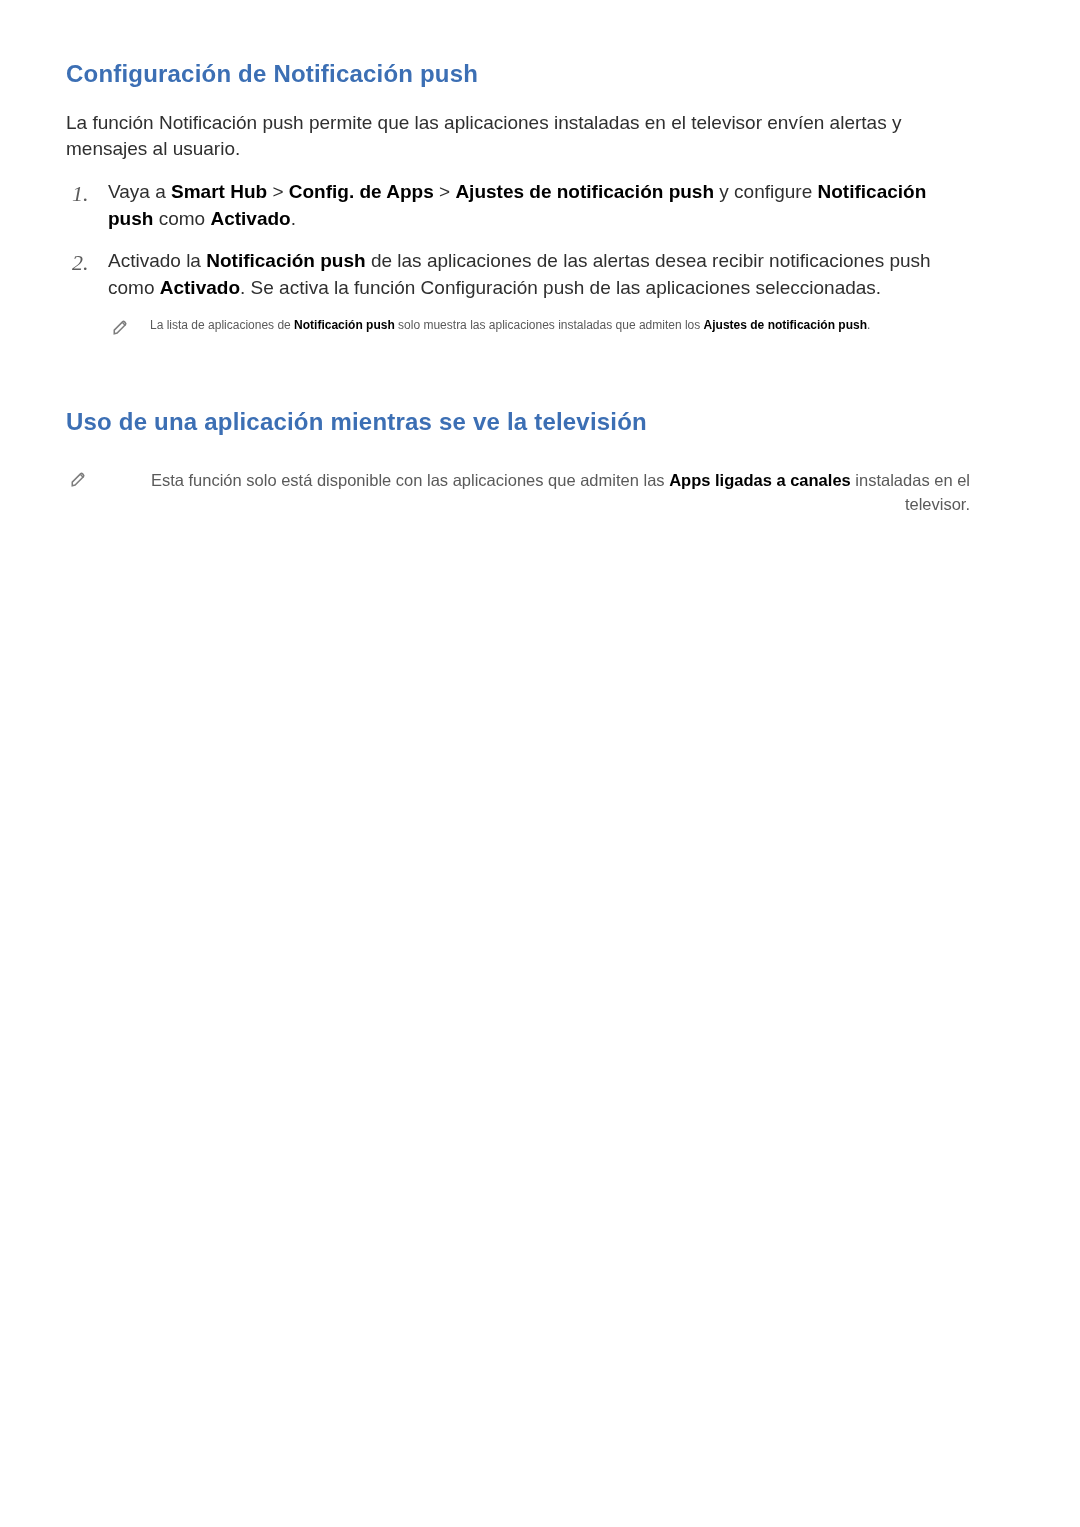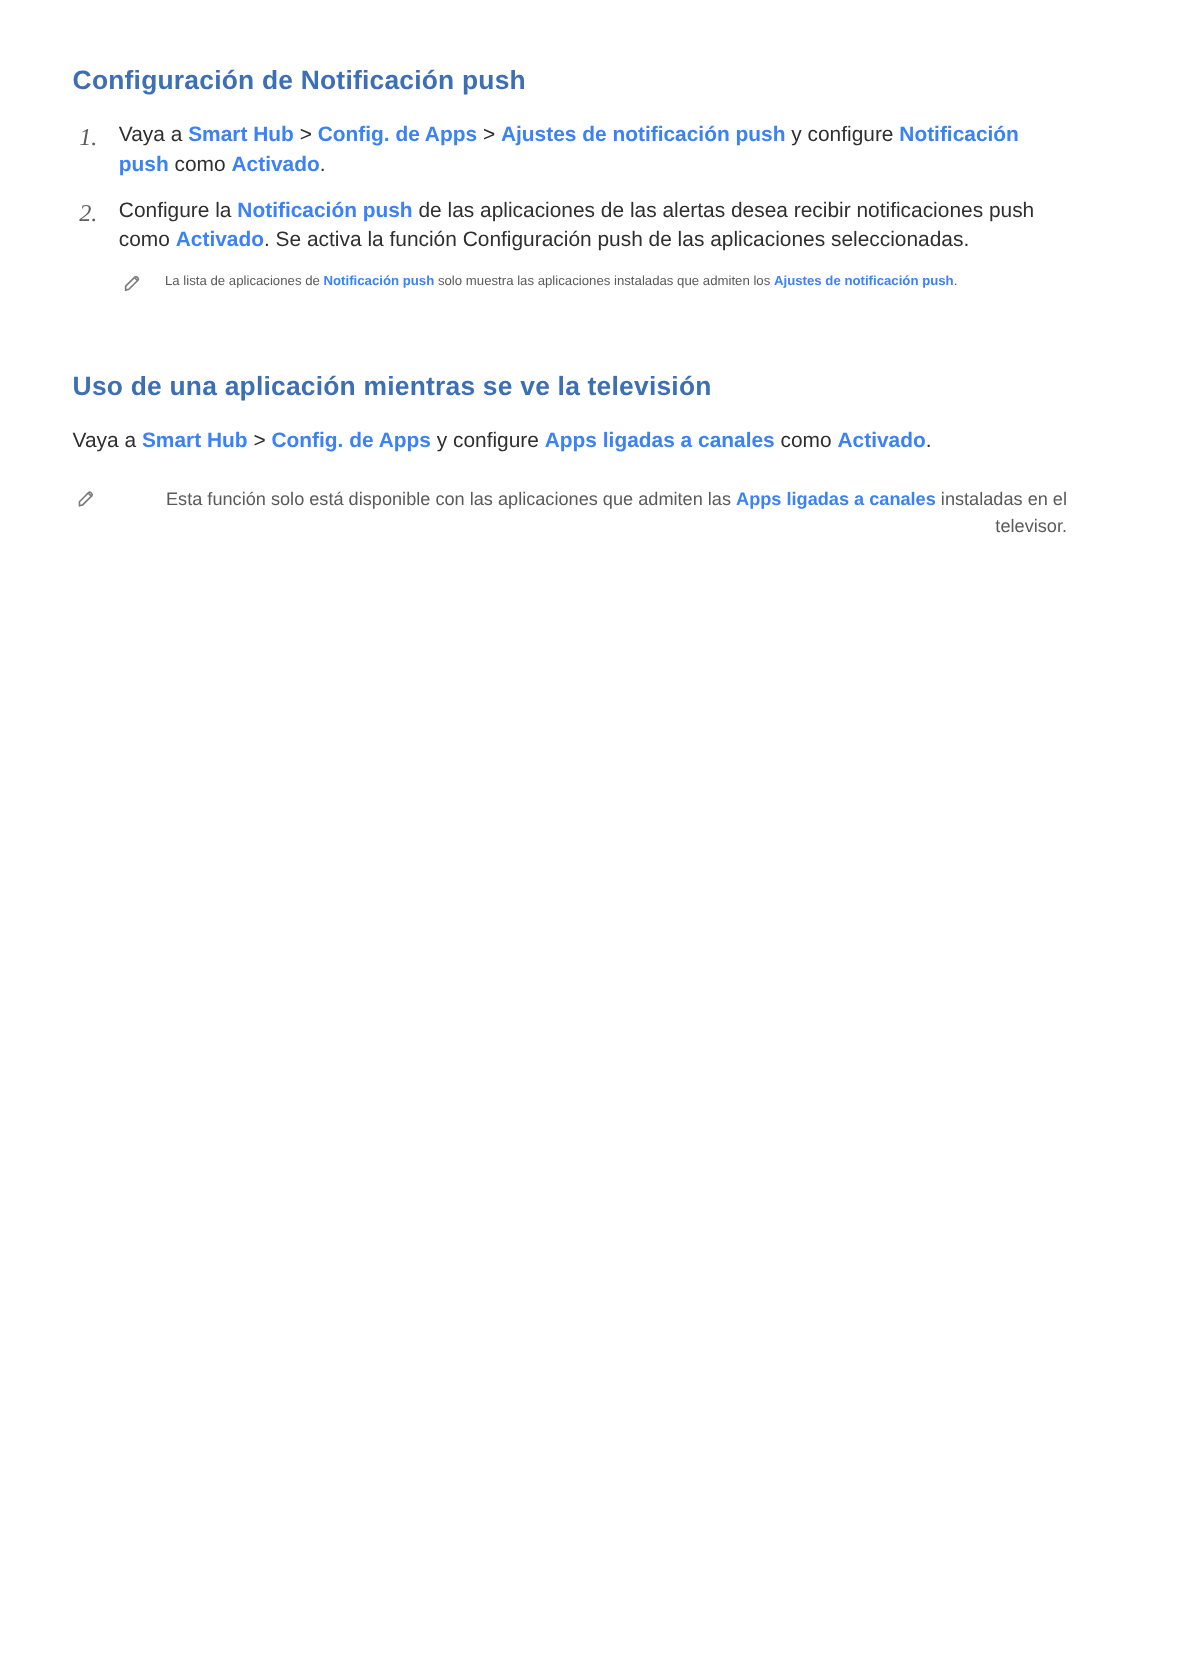--- a/index.html
+++ b/index.html
@@ -78,60 +78,58 @@
   .pencil-icon {
     position: absolute;
     left: 4px;
     top: 2px;
     width: 18px;
     height: 18px;
     color: #7d7d7d;
   }
   .pencil-icon svg { display: block; }
 
-  .hl { color: #3b82f6; font-weight: 700; }
+  .hl { color: #000000; font-weight: 700; }
 
   .gap { height: 42px; }
   .gap-sm { height: 10px; }
 </style>
 </head>
 <body>
 
 <div class="page">
 
   <h2 class="section-heading">Configuración de Notificación push</h2>
 
+  <p class="body">La función Notificación push permite que las aplicaciones instaladas en el televisor envíen alertas y mensajes al usuario.</p>
 
   <ol class="steps">
     <li>
       <span>Vaya a </span><span class="hl">Smart Hub</span><span> &gt; </span><span class="hl">Config. de Apps</span><span> &gt; </span><span class="hl">Ajustes de notificación push</span><span> y configure </span><span class="hl">Notificación push</span><span> como </span><span class="hl">Activado</span><span>.</span>
     </li>
     <li>
-      <span>Configure la </span><span class="hl">Notificación push</span><span> de las aplicaciones de las alertas desea recibir notificaciones push como </span><span class="hl">Activado</span><span>. Se activa la función Configuración push de las aplicaciones seleccionadas.</span>
+      <span>Activado la </span><span class="hl">Notificación push</span><span> de las aplicaciones de las alertas desea recibir notificaciones push como </span><span class="hl">Activado</span><span>. Se activa la función Configuración push de las aplicaciones seleccionadas.</span>
 
       <div class="sub-note">
         <span class="pencil-icon">
           <svg viewBox="0 0 24 24" width="18" height="18" fill="none" stroke="currentColor" stroke-width="2">
             <path d="M3 21l3.8-1 11-11a2 2 0 0 0 0-2.8l-1-1a2 2 0 0 0-2.8 0l-11 11L3 21z"></path>
             <path d="M14 6l4 4"></path>
           </svg>
         </span>
         <span>La lista de aplicaciones de </span><span class="hl">Notificación push</span><span> solo muestra las aplicaciones instaladas que admiten los </span><span class="hl">Ajustes de notificación push</span><span>.</span>
       </div>
     </li>
   </ol>
 
   <div class="gap"></div>
 
   <h2 class="section-heading">Uso de una aplicación mientras se ve la televisión</h2>
 
 
-  <p class="body">
-    <span>Vaya a </span><span class="hl">Smart Hub</span><span> &gt; </span><span class="hl">Config. de Apps</span><span> y configure </span><span class="hl">Apps ligadas a canales</span><span> como </span><span class="hl">Activado</span><span>.</span>
-  </p>
 
   <div class="gap-sm"></div>
 
   <div class="note-row">
     <span class="pencil-icon">
       <svg viewBox="0 0 24 24" width="18" height="18" fill="none" stroke="currentColor" stroke-width="2">
         <path d="M3 21l3.8-1 11-11a2 2 0 0 0 0-2.8l-1-1a2 2 0 0 0-2.8 0l-11 11L3 21z"></path>
         <path d="M14 6l4 4"></path>
       </svg>
     </span>

